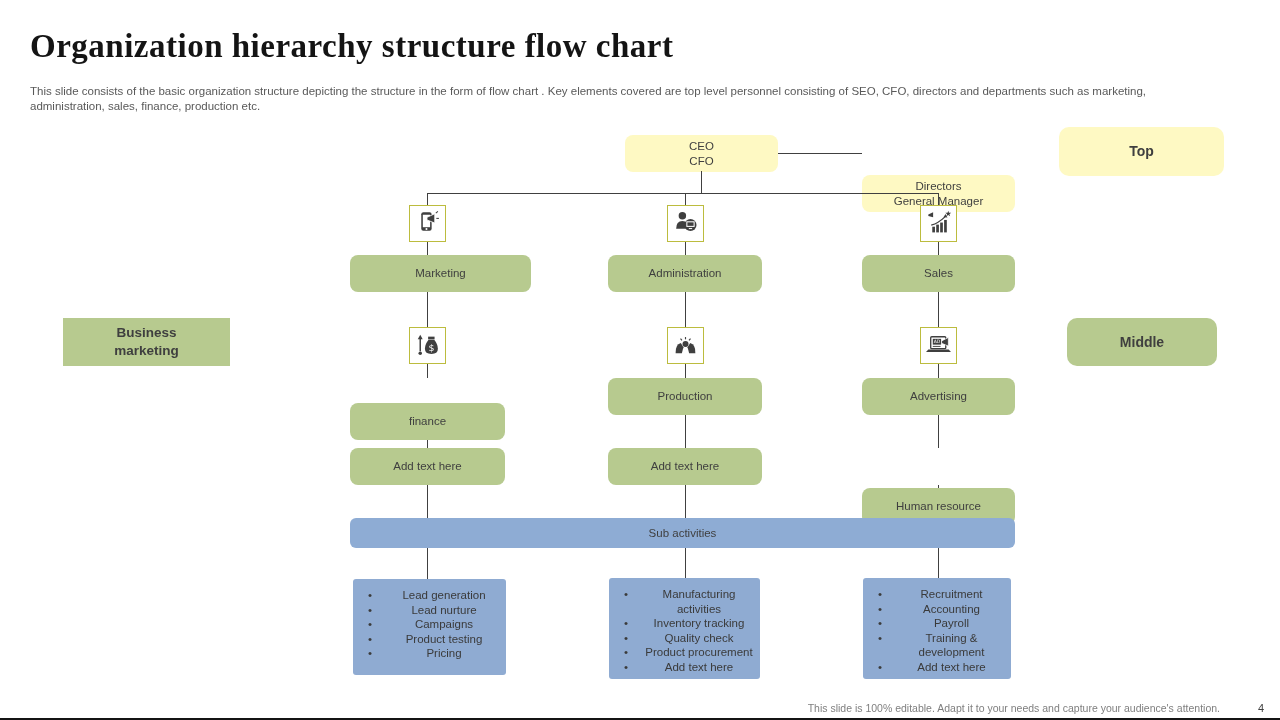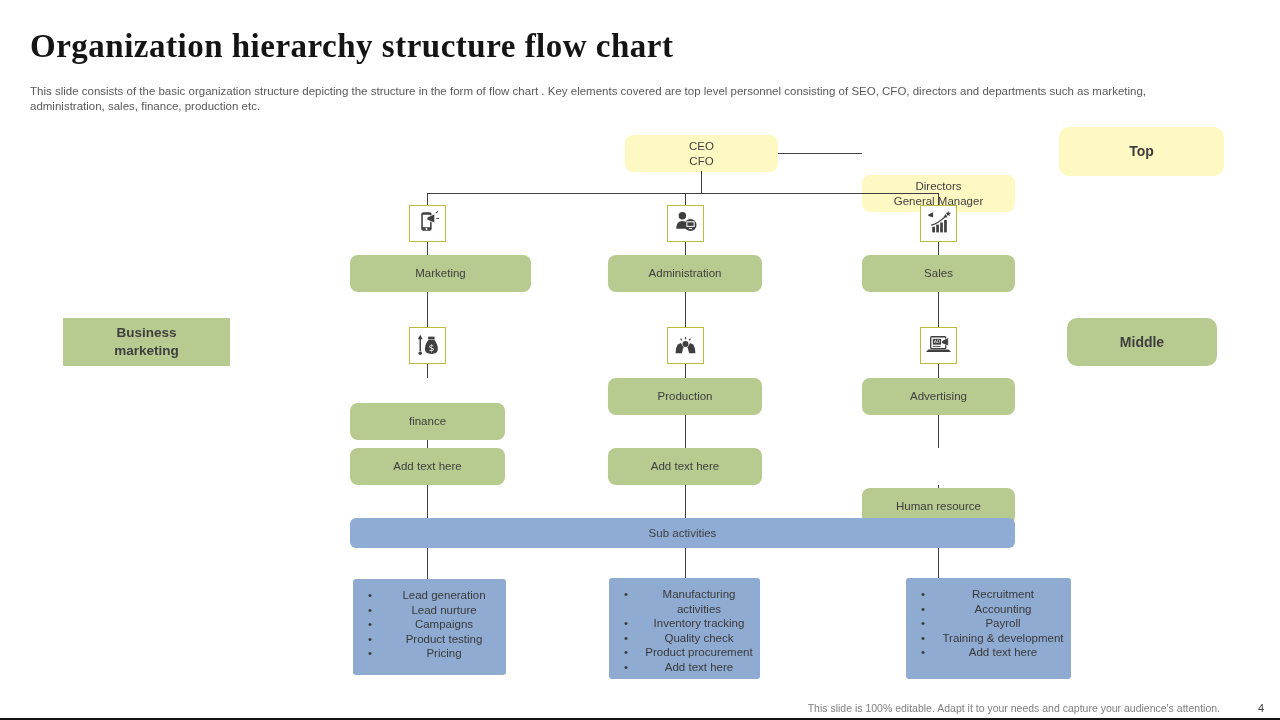--- a/index.html
+++ b/index.html
@@ -224,21 +224,21 @@
   </div>
   <div class="bullets-box" style="left:609px; top:578px; width:151px; height:101px;">
     <ul>
         <li>Manufacturing activities</li>
         <li>Inventory tracking</li>
         <li>Quality check</li>
         <li>Product procurement</li>
         <li>Add text here</li>
       </ul>
   </div>
-  <div class="bullets-box" style="left:863px; top:578px; width:165px; height:101px;margin-left:43px;">
+  <div class="bullets-box" style="left:863px; top:578px; width:148px; height:101px;">
     <ul>
         <li>Recruitment</li>
         <li>Accounting</li>
         <li>Payroll</li>
         <li>Training &amp; development</li>
         <li>Add text here</li>
       </ul>
   </div>
 
   <div class="footer-note">This slide is 100% editable.  Adapt it to your needs and capture your audience's attention.</div>

